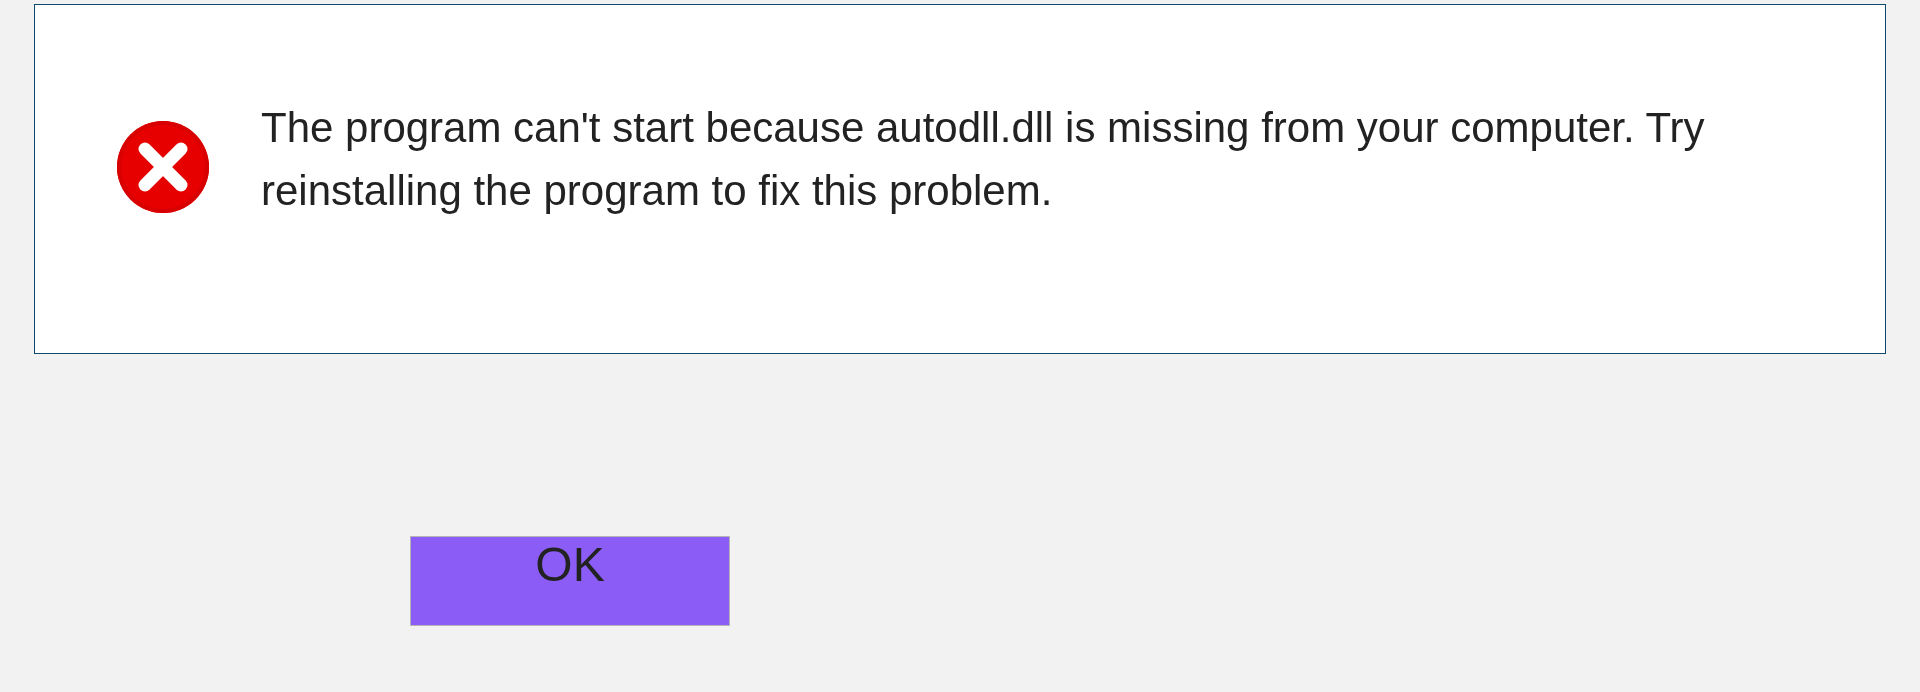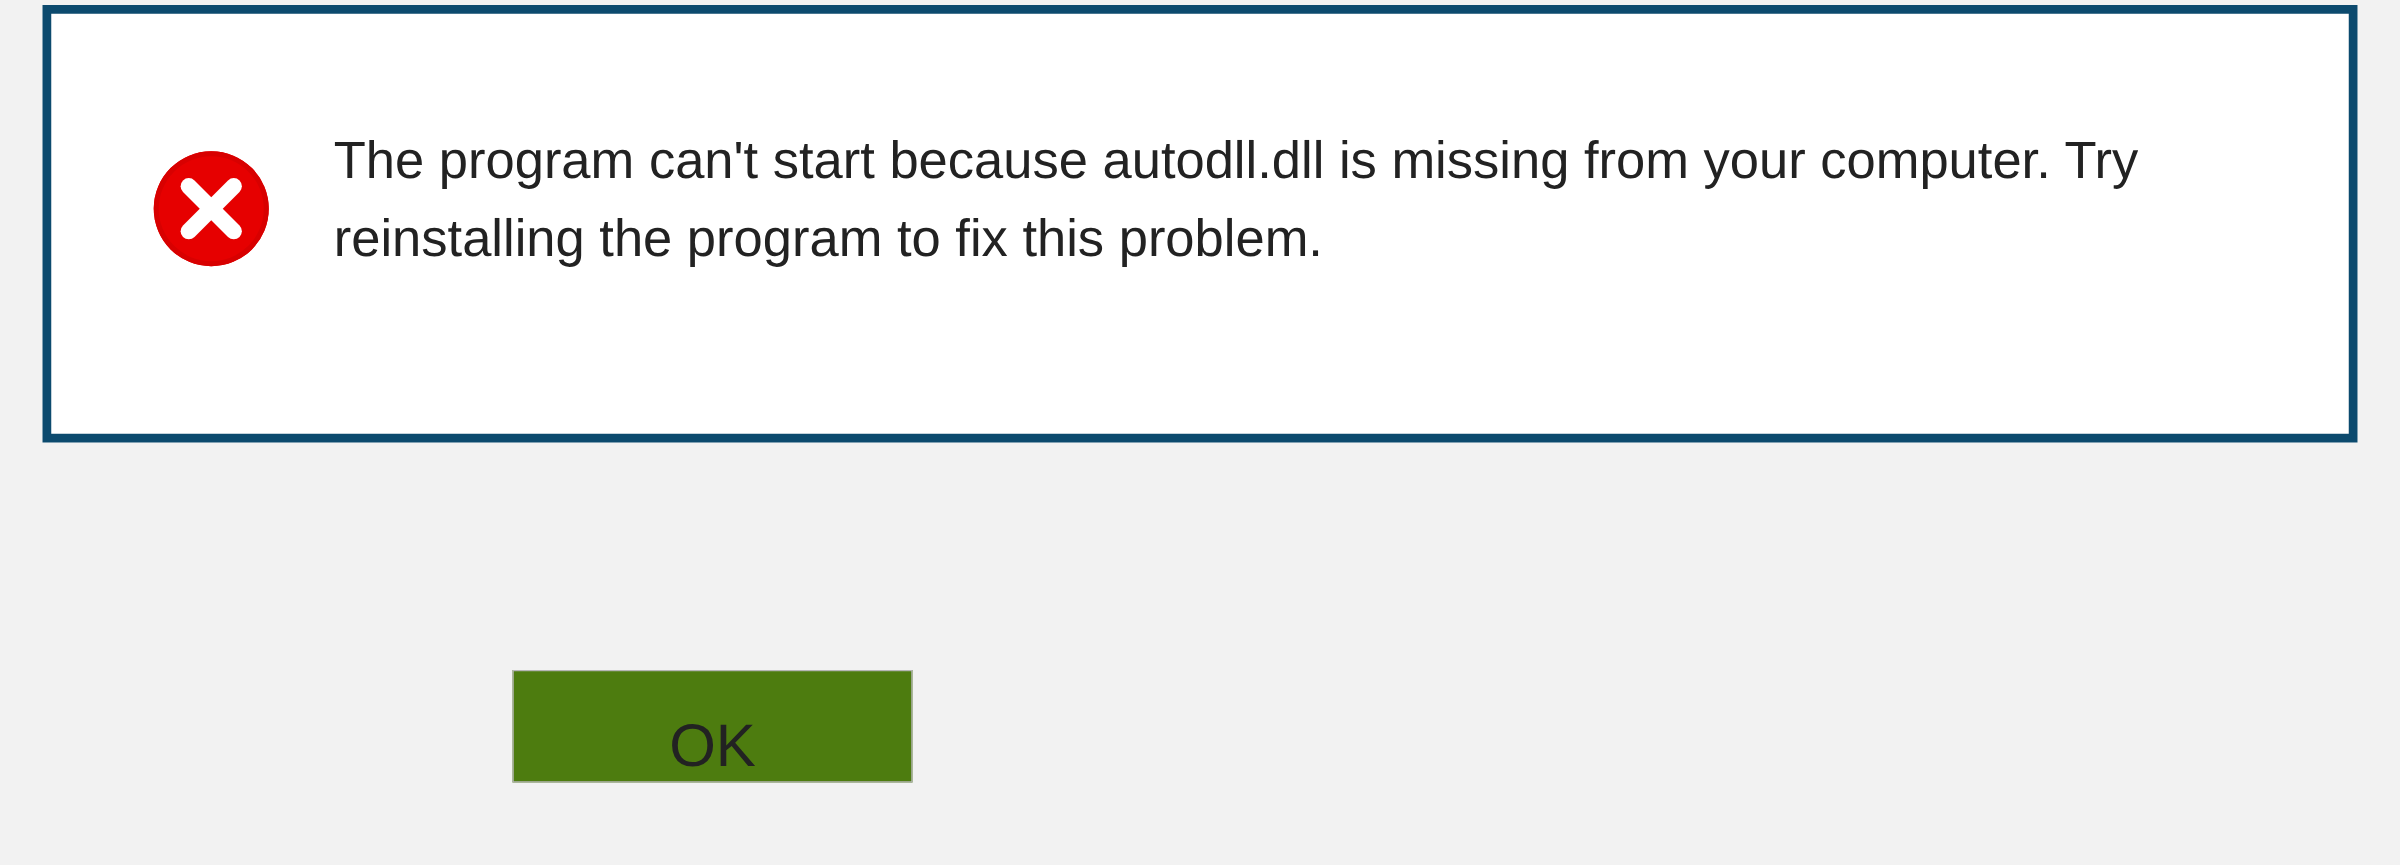--- a/index.html
+++ b/index.html
@@ -45,21 +45,21 @@
       justify-content: center;
       cursor: pointer;
     }
     .close-btn svg {
       width: 44px;
       height: 44px;
     }
     .content-box {
       margin: 4px 34px 0 34px;
       background: #ffffff;
-      border: 7px solid #0c4a6e;
+      border: 1px solid #0c4a6e;
       height: 350px;
       display: flex;
       align-items: center;
       padding-left: 80px;
       padding-right: 80px;
       padding-bottom: 40px;
     }
     .error-icon {
       flex: 0 0 auto;
       margin-right: 50px;
@@ -91,26 +91,26 @@
       font-size: 74px;
       font-weight: 800;
       letter-spacing: 2px;
       color: #d40000;
       font-family: "Arial Black", Arial, sans-serif;
       text-shadow: 0 1px 1px rgba(0,0,0,0.15);
     }
     .ok-btn {
       width: 320px;
       height: 90px;
-      background: #4d7c0f;
+      background: #8b5cf6;
       border: 1px solid #b5b5b5;
       font-size: 48px;
       color: #222;
       display: flex;
-      align-items: flex-end;
+      align-items: flex-start;
       justify-content: center;
       cursor: pointer;
       font-family: "Segoe UI", Tahoma, Arial, sans-serif;
     }
   </style>
 </head>
 <body>
 
 <div class="dialog">
 

